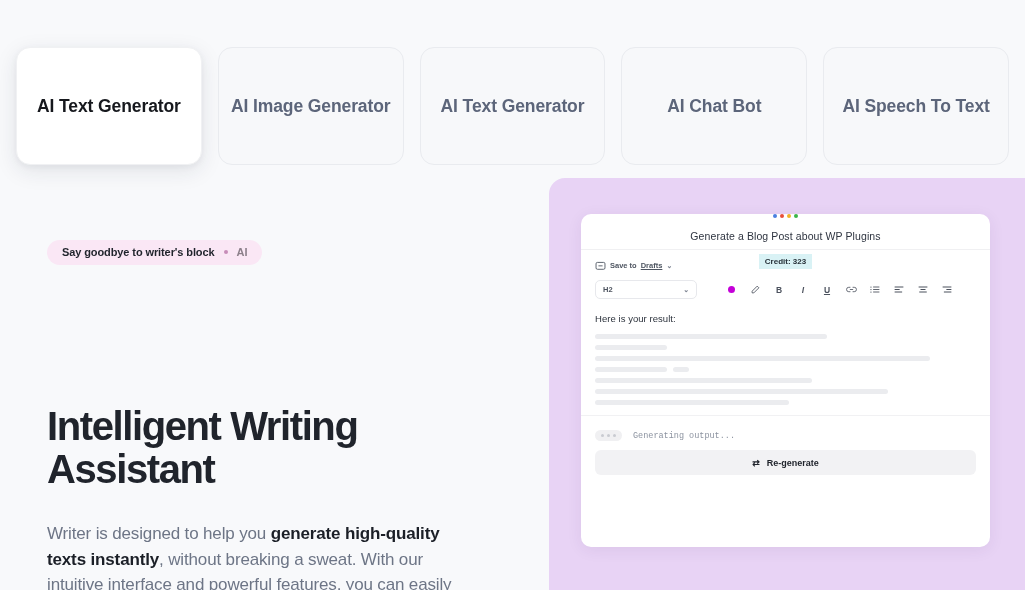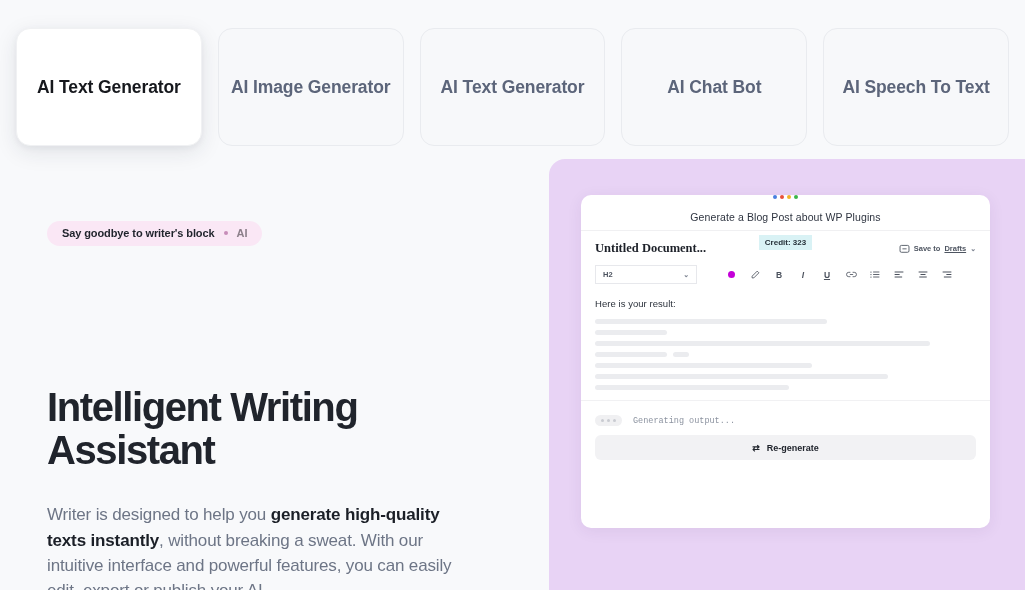--- a/index.html
+++ b/index.html
@@ -9,20 +9,21 @@
     font-family: "Liberation Sans", sans-serif;
     overflow: hidden;
   }
 
   
   .tabs {
     display: flex;
     gap: 16px;
     padding: 28px 16px 0 16px;
     height: 146px;
+    margin-top: 19px;
   }
   .tab {
     flex: 1;
     border-radius: 14px;
     display: flex;
     align-items: center;
     justify-content: center;
     text-align: center;
     font-size: 17.5px;
     font-weight: 700;
@@ -168,21 +169,21 @@
 
   .toolbar {
     display: flex;
     align-items: center;
     padding: 3px 14px 0 14px;
     gap: 0;
   }
   .select-h2 {
     width: 102px; height: 19px;
     border: 1px solid #e7e8ec;
-    border-radius: 0;
+    border-radius: 5px;
     display: flex;
     align-items: center;
     justify-content: space-between;
     padding: 0 7px;
     font-size: 7.5px;
     color: #4b515d;
     font-weight: 600;
     background: #fff;
   }
   .tools { display: flex; align-items: center; gap: 0; margin-left: 22px; }
@@ -283,21 +284,20 @@
           <i style="background:#4a7fe0"></i>
             <i style="background:#e8503a"></i>
             <i style="background:#f0b429"></i>
             <i style="background:#3bb54a"></i>
         </span>
         <span class="mock-title">Generate a Blog Post about WP Plugins</span>
         <span class="credit-badge">Credit: 323</span>
       </div>
 
       <div class="doc-row">
-        <span class="doc-name">Untitled Document...</span>
         <span class="save-draft">
           <svg width="11" height="11" viewBox="0 0 16 16">
             <rect x="1.5" y="3.5" width="13" height="10" rx="2" fill="none" stroke="#4e5561" stroke-width="1.3"></rect>
             <line x1="5" y1="8.5" x2="11" y2="8.5" stroke="#4e5561" stroke-width="1.3"></line>
           </svg>
           <span>Save to </span>
             <u>Drafts</u>
           <span class="chev">⌄</span>
         </span>
       </div>

